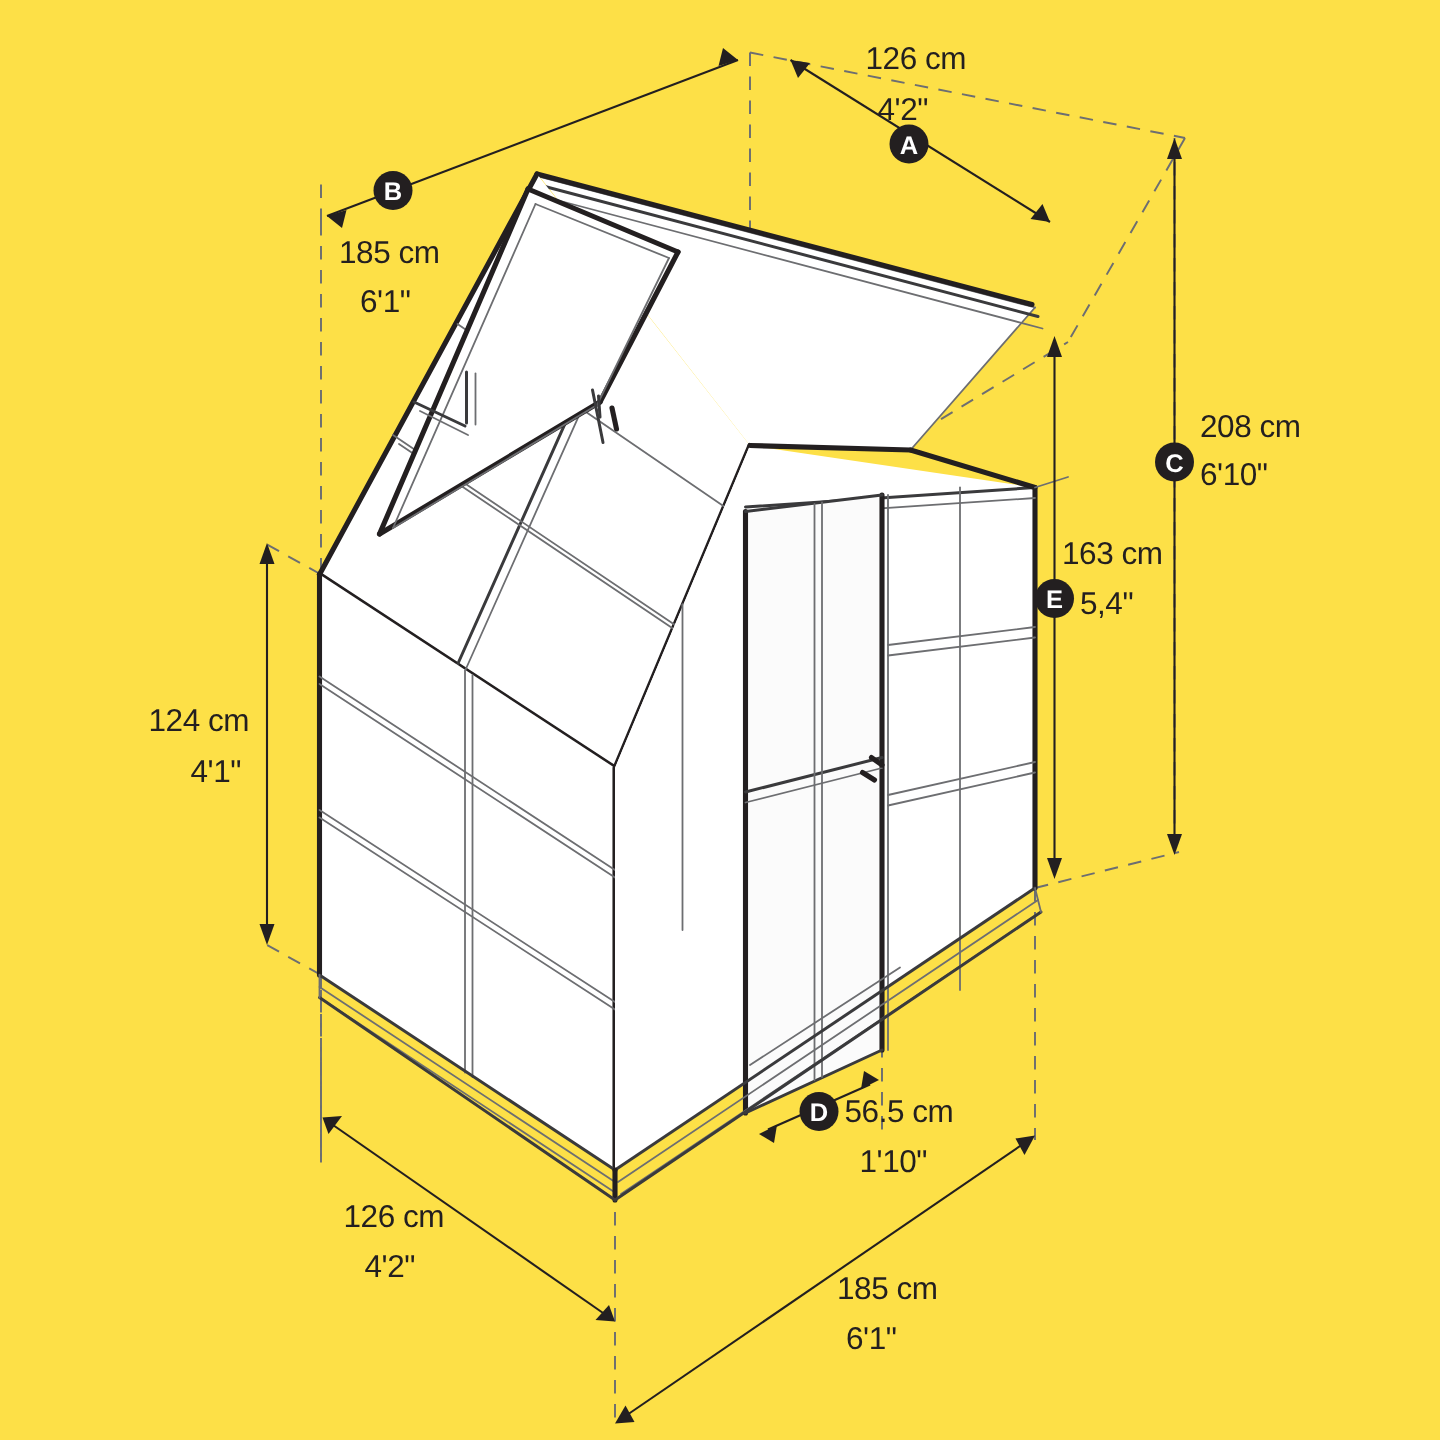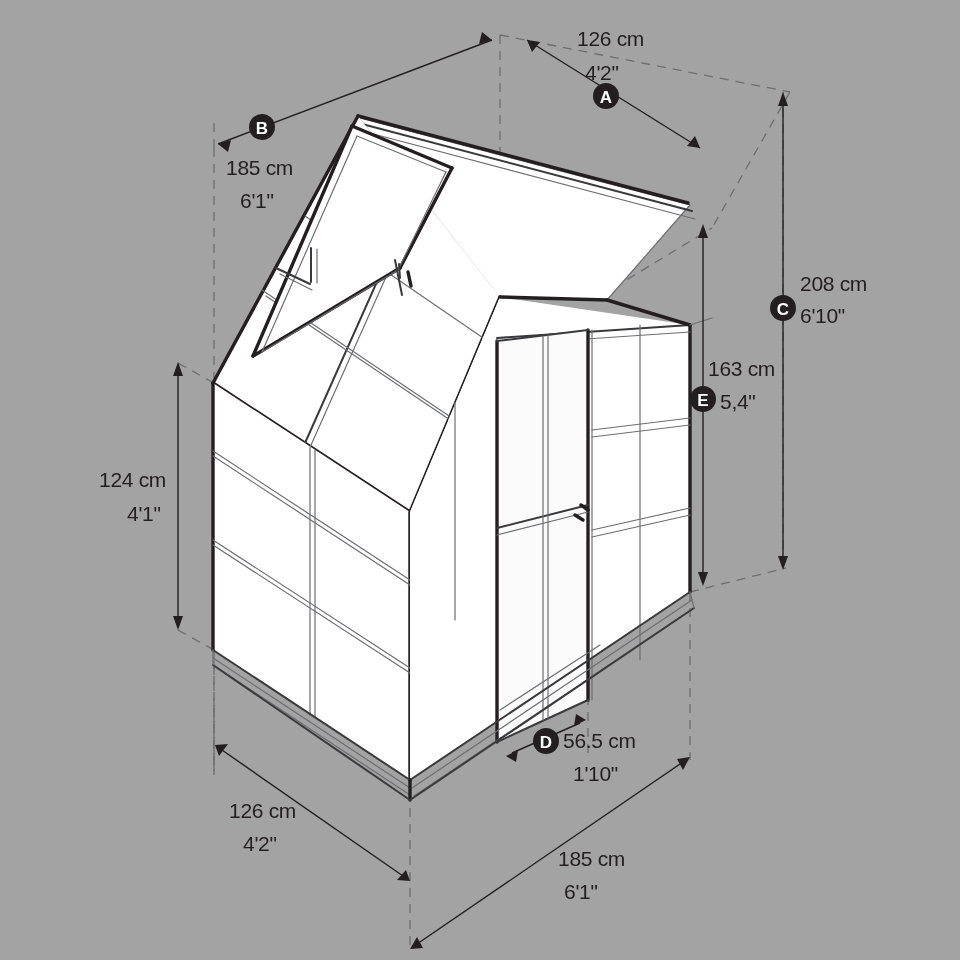--- a/index.html
+++ b/index.html
@@ -11,21 +11,21 @@
     width: 960px;
     height: 960px;
     font-family: "Liberation Sans", sans-serif;
     overflow: hidden;
     position: relative;
   }
   #stage {
     position: relative;
     width: 960px;
     height: 960px;
-    background: #a3a3a3;
+    background: #fde047;
   }
   svg#drawing {
     position: absolute;
     left: 0;
     top: 0;
     width: 960px;
     height: 960px;
     display: block;
   }
   .dim-text {

